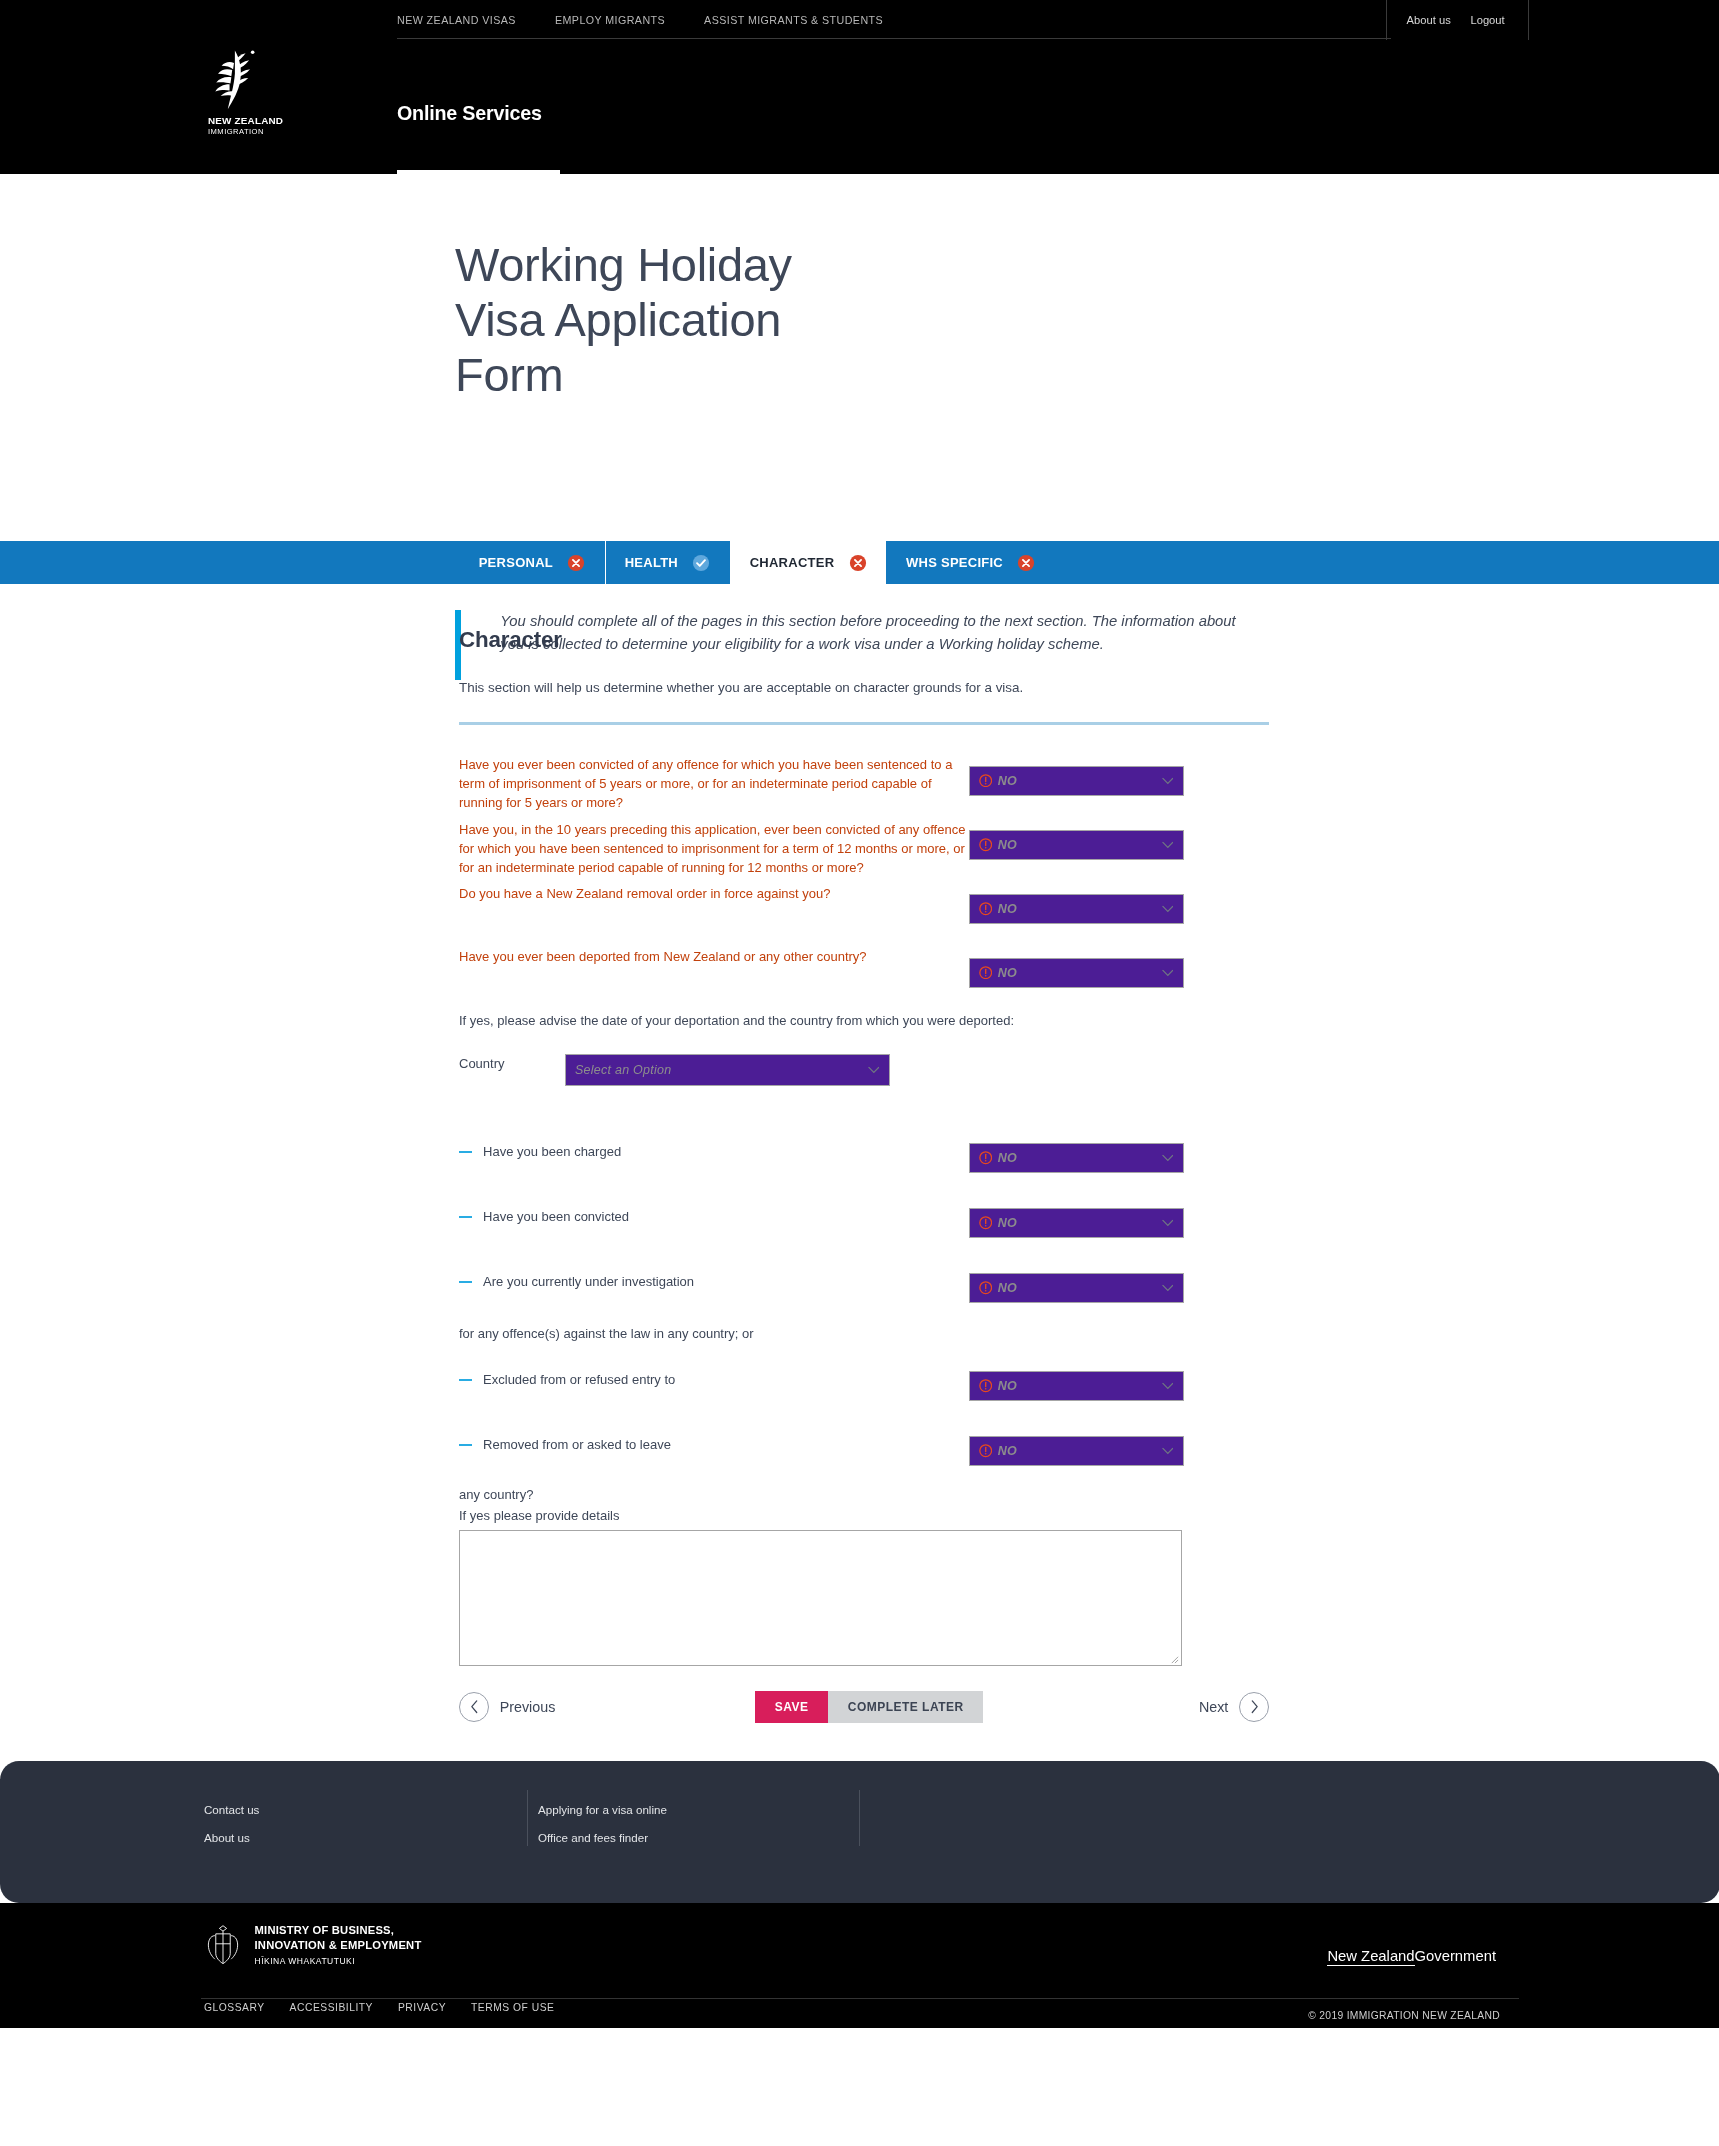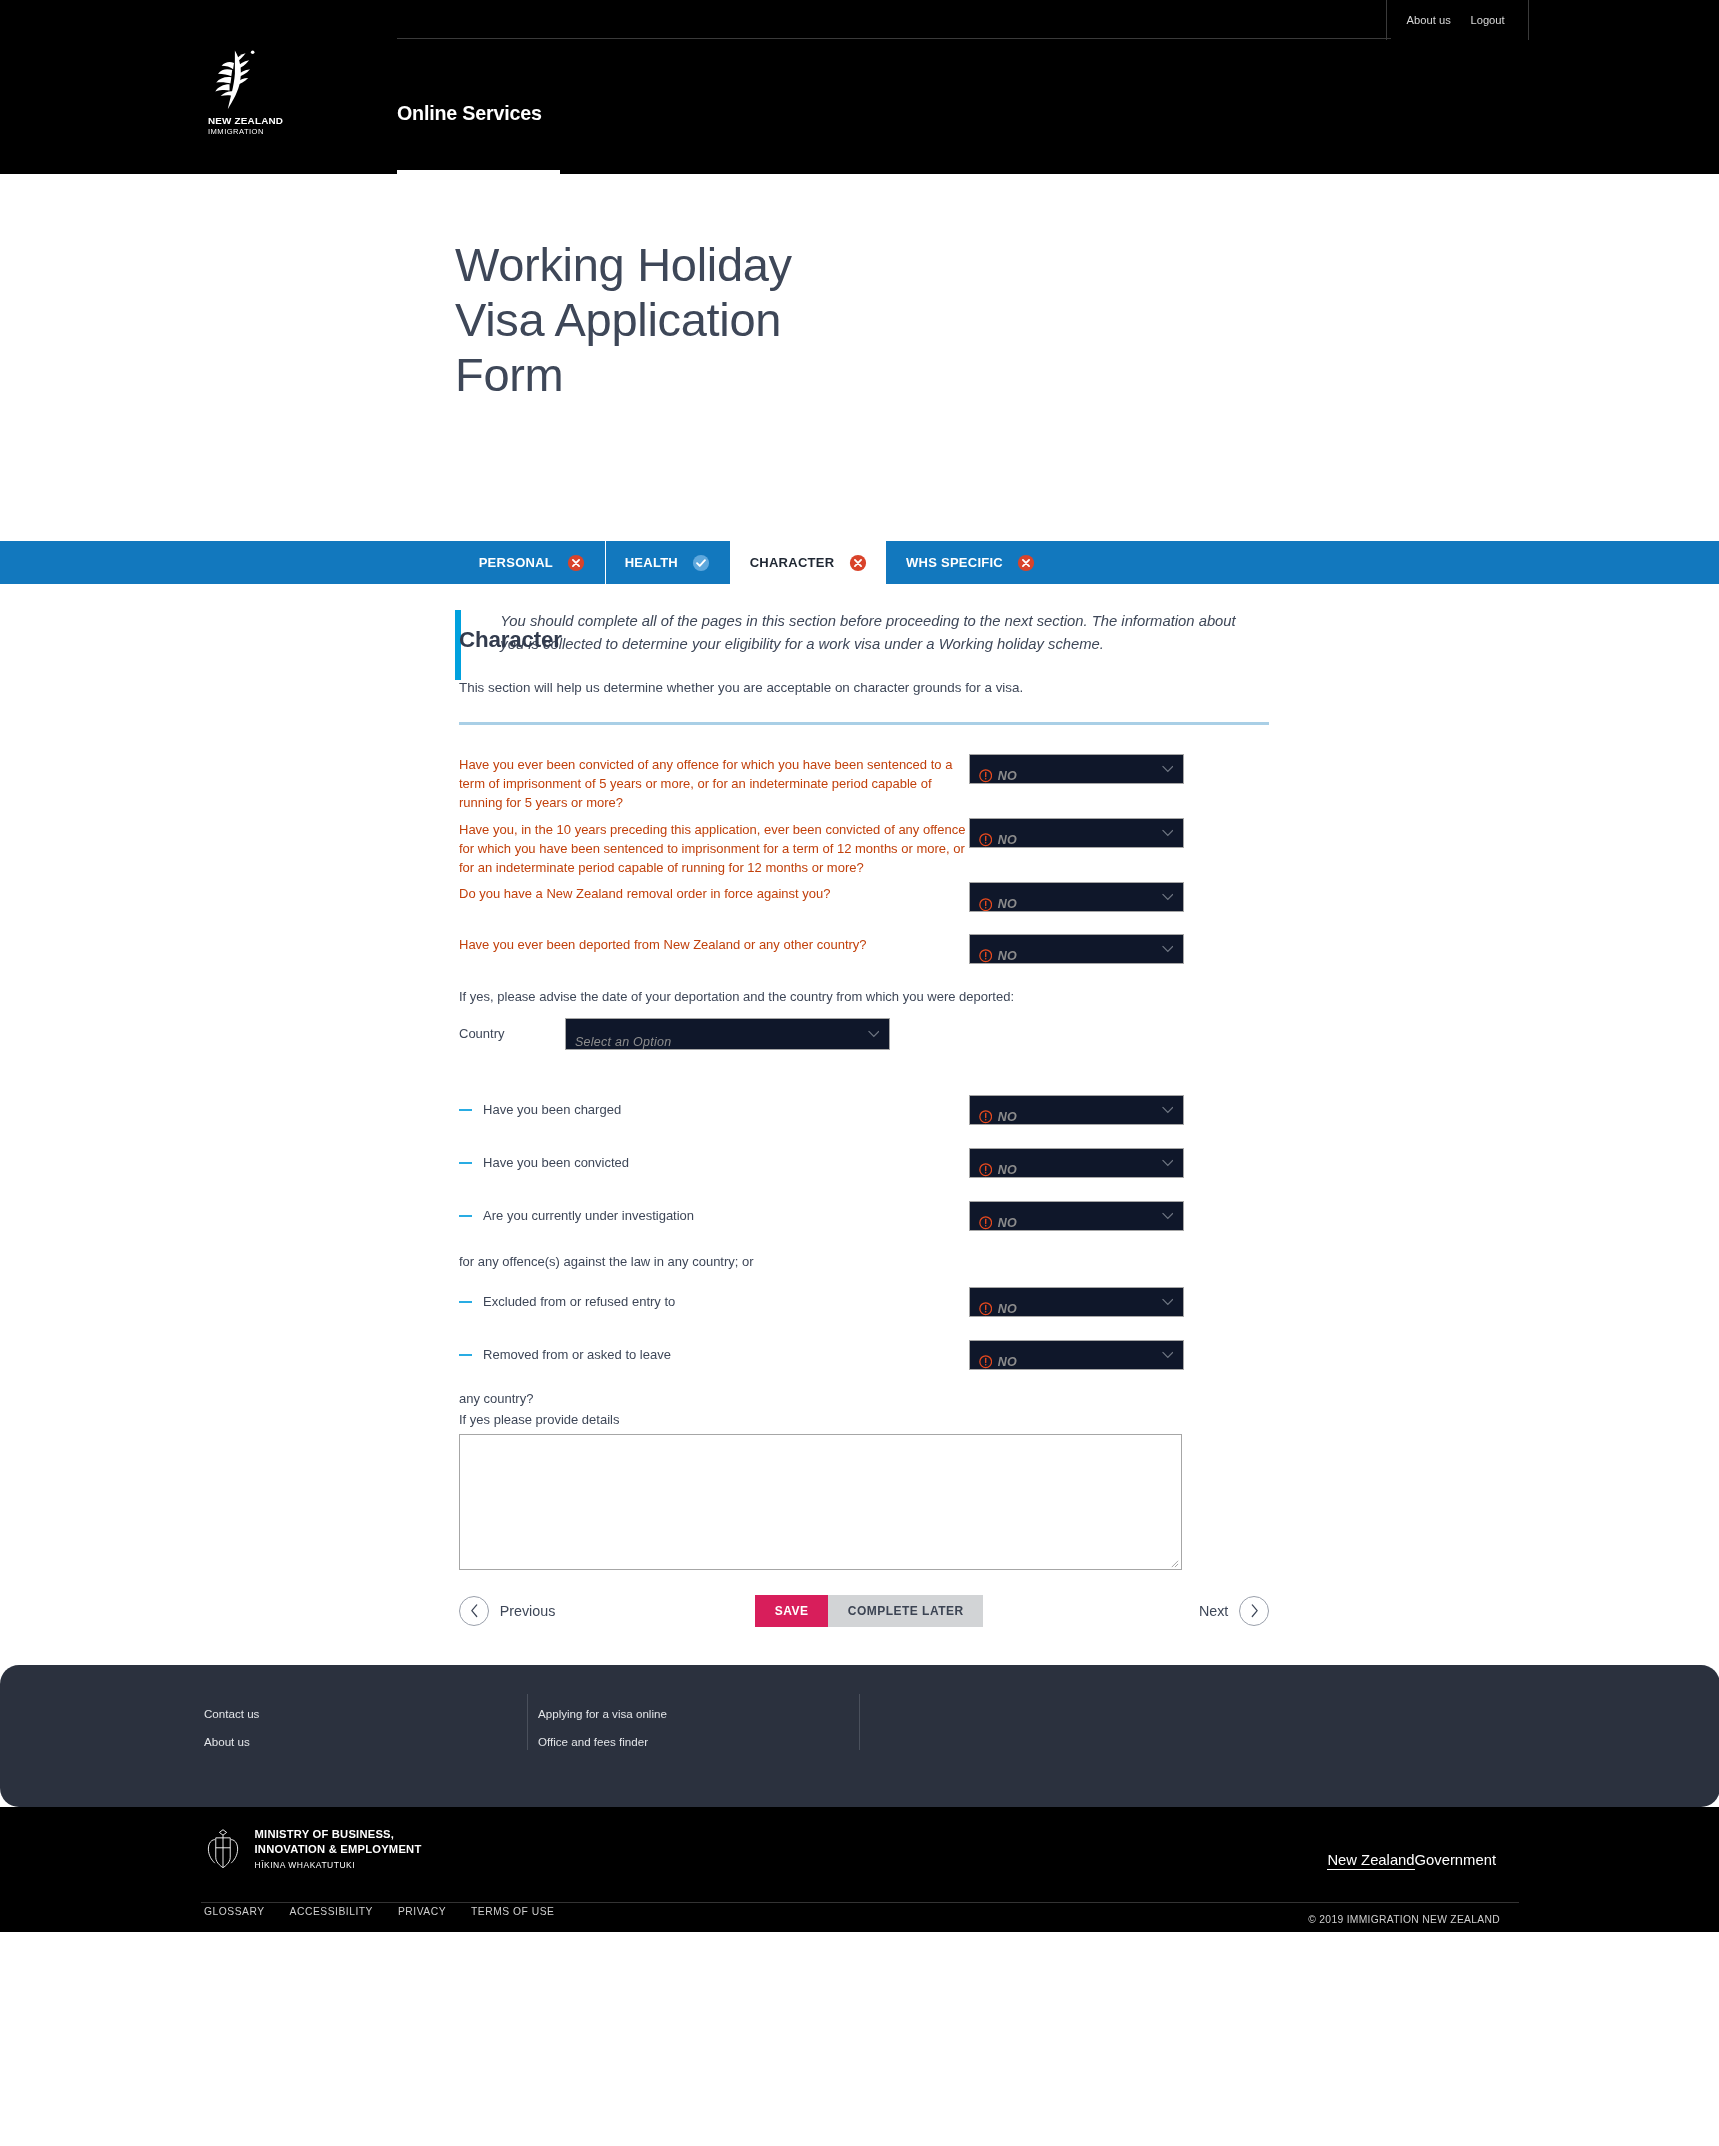--- a/index.html
+++ b/index.html
@@ -73,22 +73,22 @@
   .sec-title { font-size: 22.4px; font-weight: 700; color: #323b4d; letter-spacing: -0.2px; }
   .sec-sub { margin-top: 27px; font-size: 13.4px; color: #3e4758; }
   .hr-blue { margin-top: 27px; height: 2.7px; background: #a9cfe6; width: 810px; }
 
   .q-row { display: flex; align-items: flex-start; margin-top: 19.7px; }
   .q-row.tight { margin-top: 5.4px; }
   .q-text { width: 510px; font-size: 13px; line-height: 19px; color: #c2410c; padding-top: 1.8px; }
   .ctrl-col { width: 215px; margin-left: 0; }
 
   .sel {
-    width: 215px; height: 30px; border: 0.9px solid #a6a6a6; background: #0f172a;
-    display: flex; align-items: flex-end; padding: 0 9px; position: relative;
+    width: 215px; height: 30px; border: 0.9px solid #a6a6a6; background: #4c1d95;
+    display: flex; align-items: center; padding: 0 9px; position: relative; margin-top: 12px;
   }
   .sel .warn { flex: none; margin-right: 5.4px; }
   .sel .val { font-size: 12.5px; font-style: italic; font-weight: 700; color: #8c8c8c; letter-spacing: .02em; }
   .sel .val.ph { font-weight: 400; color: #8d8d8d; }
   .chev { position: absolute; right: 9.9px; top: 50%; transform: translateY(-50%); }
 
   .helper { margin-top: 25px; font-size: 13px; color: #3e4758; }
 
   .field-row { display: flex; align-items: center; margin-top: 12.5px; }
   .field-label { width: 106px; font-size: 13px; color: #3e4758; }
@@ -158,20 +158,25 @@
 </style>
 </head>
 <body>
 
 <div class="page">
 
   <div class="topbar">
     <div class="topbar-inner">
       <div class="vdiv" style="left:1386px"></div>
       <div class="vdiv" style="left:1528px"></div>
+      <div class="topnav">
+        <a href="#">NEW ZEALAND VISAS</a>
+        <a href="#">EMPLOY MIGRANTS</a>
+        <a href="#">ASSIST MIGRANTS &amp; STUDENTS</a>
+      </div>
       <div class="topnav-rule"></div>
       <div class="topright">
         <a href="#">About us</a>
         <a href="#">Logout</a>
       </div>
     </div>
   </div>
 
   <div class="brandband">
     <div class="logo-block">

